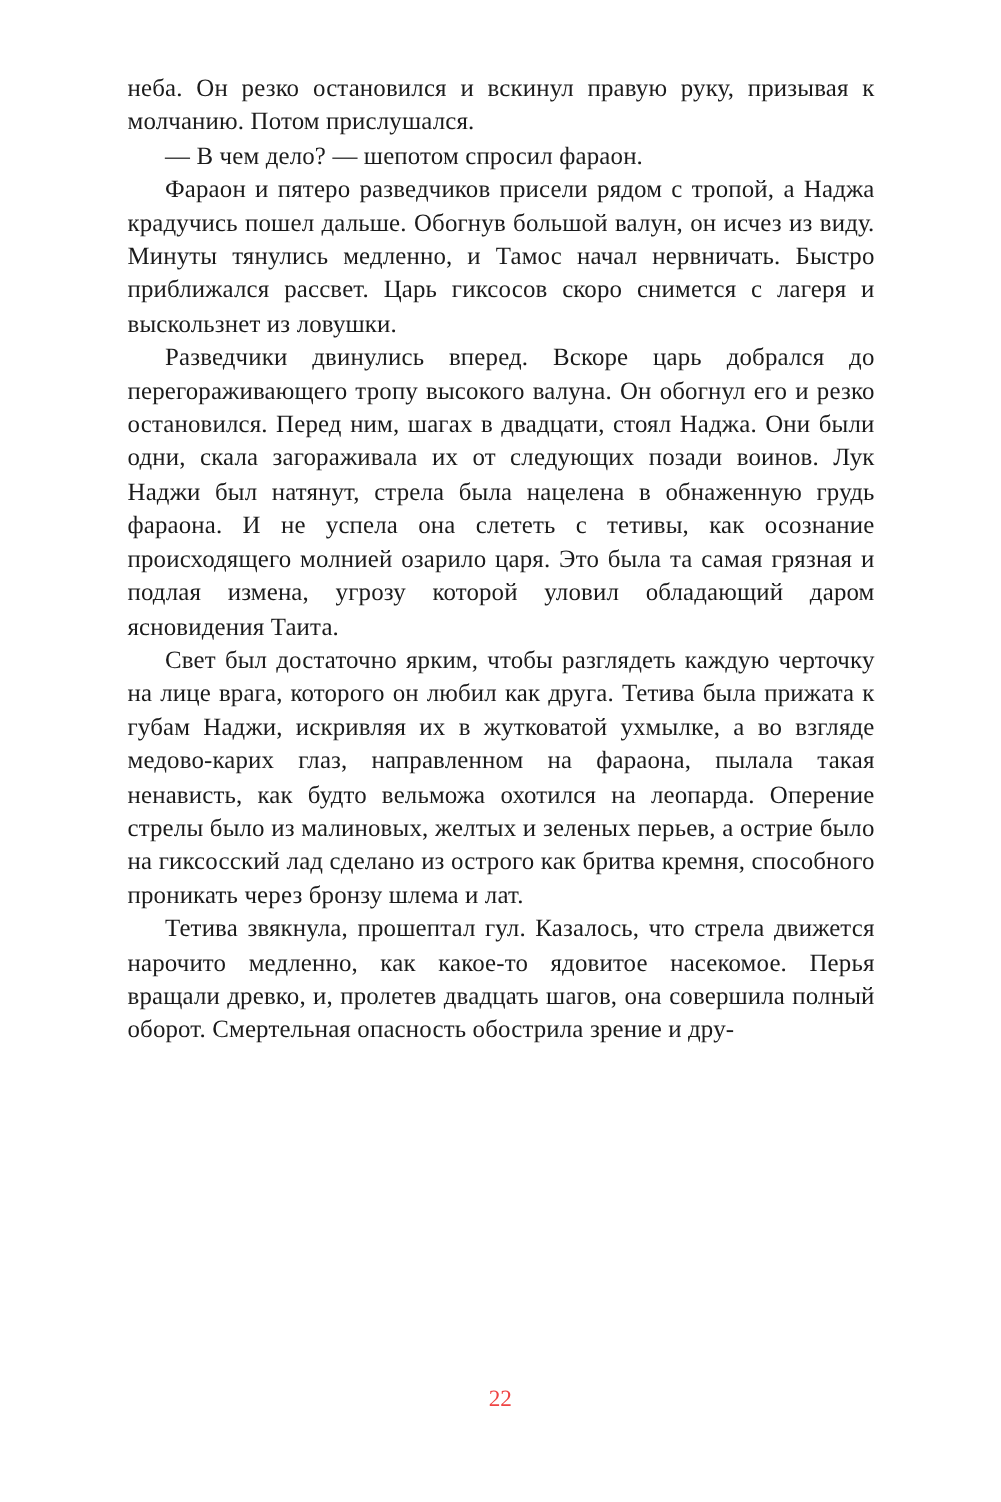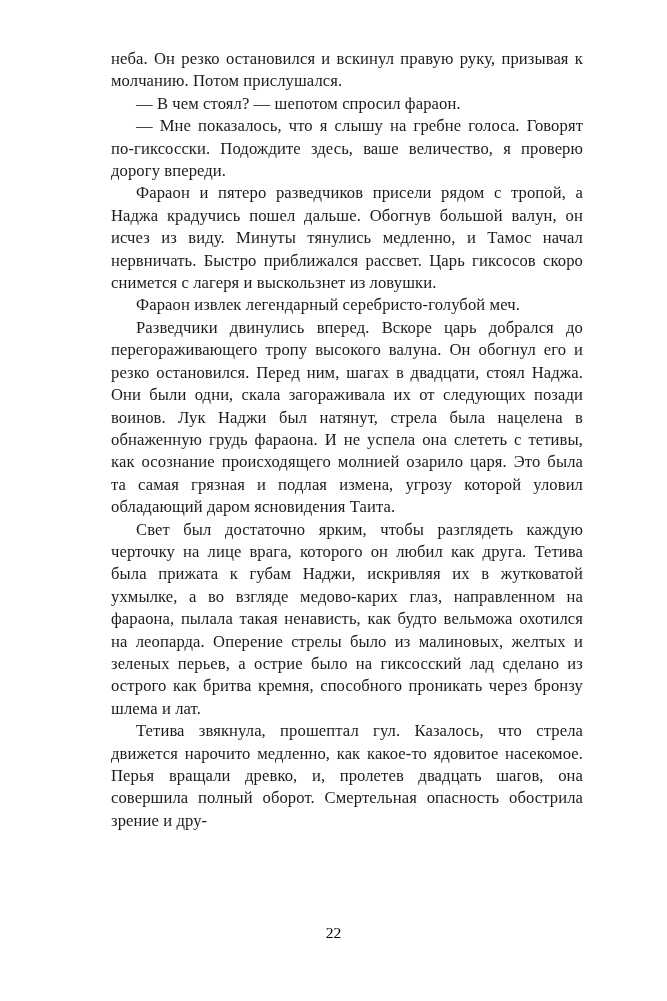--- a/index.html
+++ b/index.html
@@ -15,21 +15,21 @@
     color: #1b1b1b;
   }
   .book-page {
     position: absolute;
     top: 0;
     left: 0;
     width: 667px;
     height: 1001px;
     background: #ffffff;
     box-sizing: border-box;
-    padding: 48px 84px 0 111px;
+    padding: 48px 84px 0 85px;
   }
   .text-block {
     font-size: 16.6px;
     line-height: 22.4px;
     text-align: justify;
     letter-spacing: 0.1px;
   }
   .para {
     margin: 0;
     padding: 0;
@@ -38,31 +38,29 @@
   .para.indent {
     text-indent: 25px;
   }
   .page-number {
     position: absolute;
     top: 924px;
     left: 0;
     width: 667px;
     text-align: center;
     font-size: 15.5px;
-    color: #000000;
+    color: #ef4444;
   }
 </style>
 </head>
 <body>
 
 <div class="book-page">
   <div class="text-block">
       <p class="para">неба. Он резко остановился и вскинул правую руку, призывая к молчанию. Потом прислушался.</p>
-      <p class="para indent">— В чем стоял? — шепотом спросил фараон.</p>
-      <p class="para indent">— Мне показалось, что я слышу на гребне голоса. Говорят по-гиксосски. Подождите здесь, ваше величество, я проверю дорогу впереди.</p>
+      <p class="para indent">— В чем дело? — шепотом спросил фараон.</p>
       <p class="para indent">Фараон и пятеро разведчиков присели рядом с тропой, а Наджа крадучись пошел дальше. Обогнув большой валун, он исчез из виду. Минуты тянулись медленно, и Тамос начал нервничать. Быстро приближался рассвет. Царь гиксосов скоро снимется с лагеря и выскользнет из ловушки.</p>
-      <p class="para indent">Фараон извлек легендарный серебристо-голубой меч.</p>
       <p class="para indent">Разведчики двинулись вперед. Вскоре царь добрался до перегораживающего тропу высокого валуна. Он обогнул его и резко остановился. Перед ним, шагах в двадцати, стоял Наджа. Они были одни, скала загораживала их от следующих позади воинов. Лук Наджи был натянут, стрела была нацелена в обнаженную грудь фараона. И не успела она слететь с тетивы, как осознание происходящего молнией озарило царя. Это была та самая грязная и подлая измена, угрозу которой уловил обладающий даром ясновидения Таита.</p>
       <p class="para indent">Свет был достаточно ярким, чтобы разглядеть каждую черточку на лице врага, которого он любил как друга. Тетива была прижата к губам Наджи, искривляя их в жутковатой ухмылке, а во взгляде медово-карих глаз, направленном на фараона, пылала такая ненависть, как будто вельможа охотился на леопарда. Оперение стрелы было из малиновых, желтых и зеленых перьев, а острие было на гиксосский лад сделано из острого как бритва кремня, способного проникать через бронзу шлема и лат.</p>
       <p class="para indent">Тетива звякнула, прошептал гул. Казалось, что стрела движется нарочито медленно, как какое-то ядовитое насекомое. Перья вращали древко, и, пролетев двадцать шагов, она совершила полный оборот. Смертельная опасность обострила зрение и дру-</p>
     </div>
   <div class="page-number">22</div>
 </div>
 
 </body></html>

